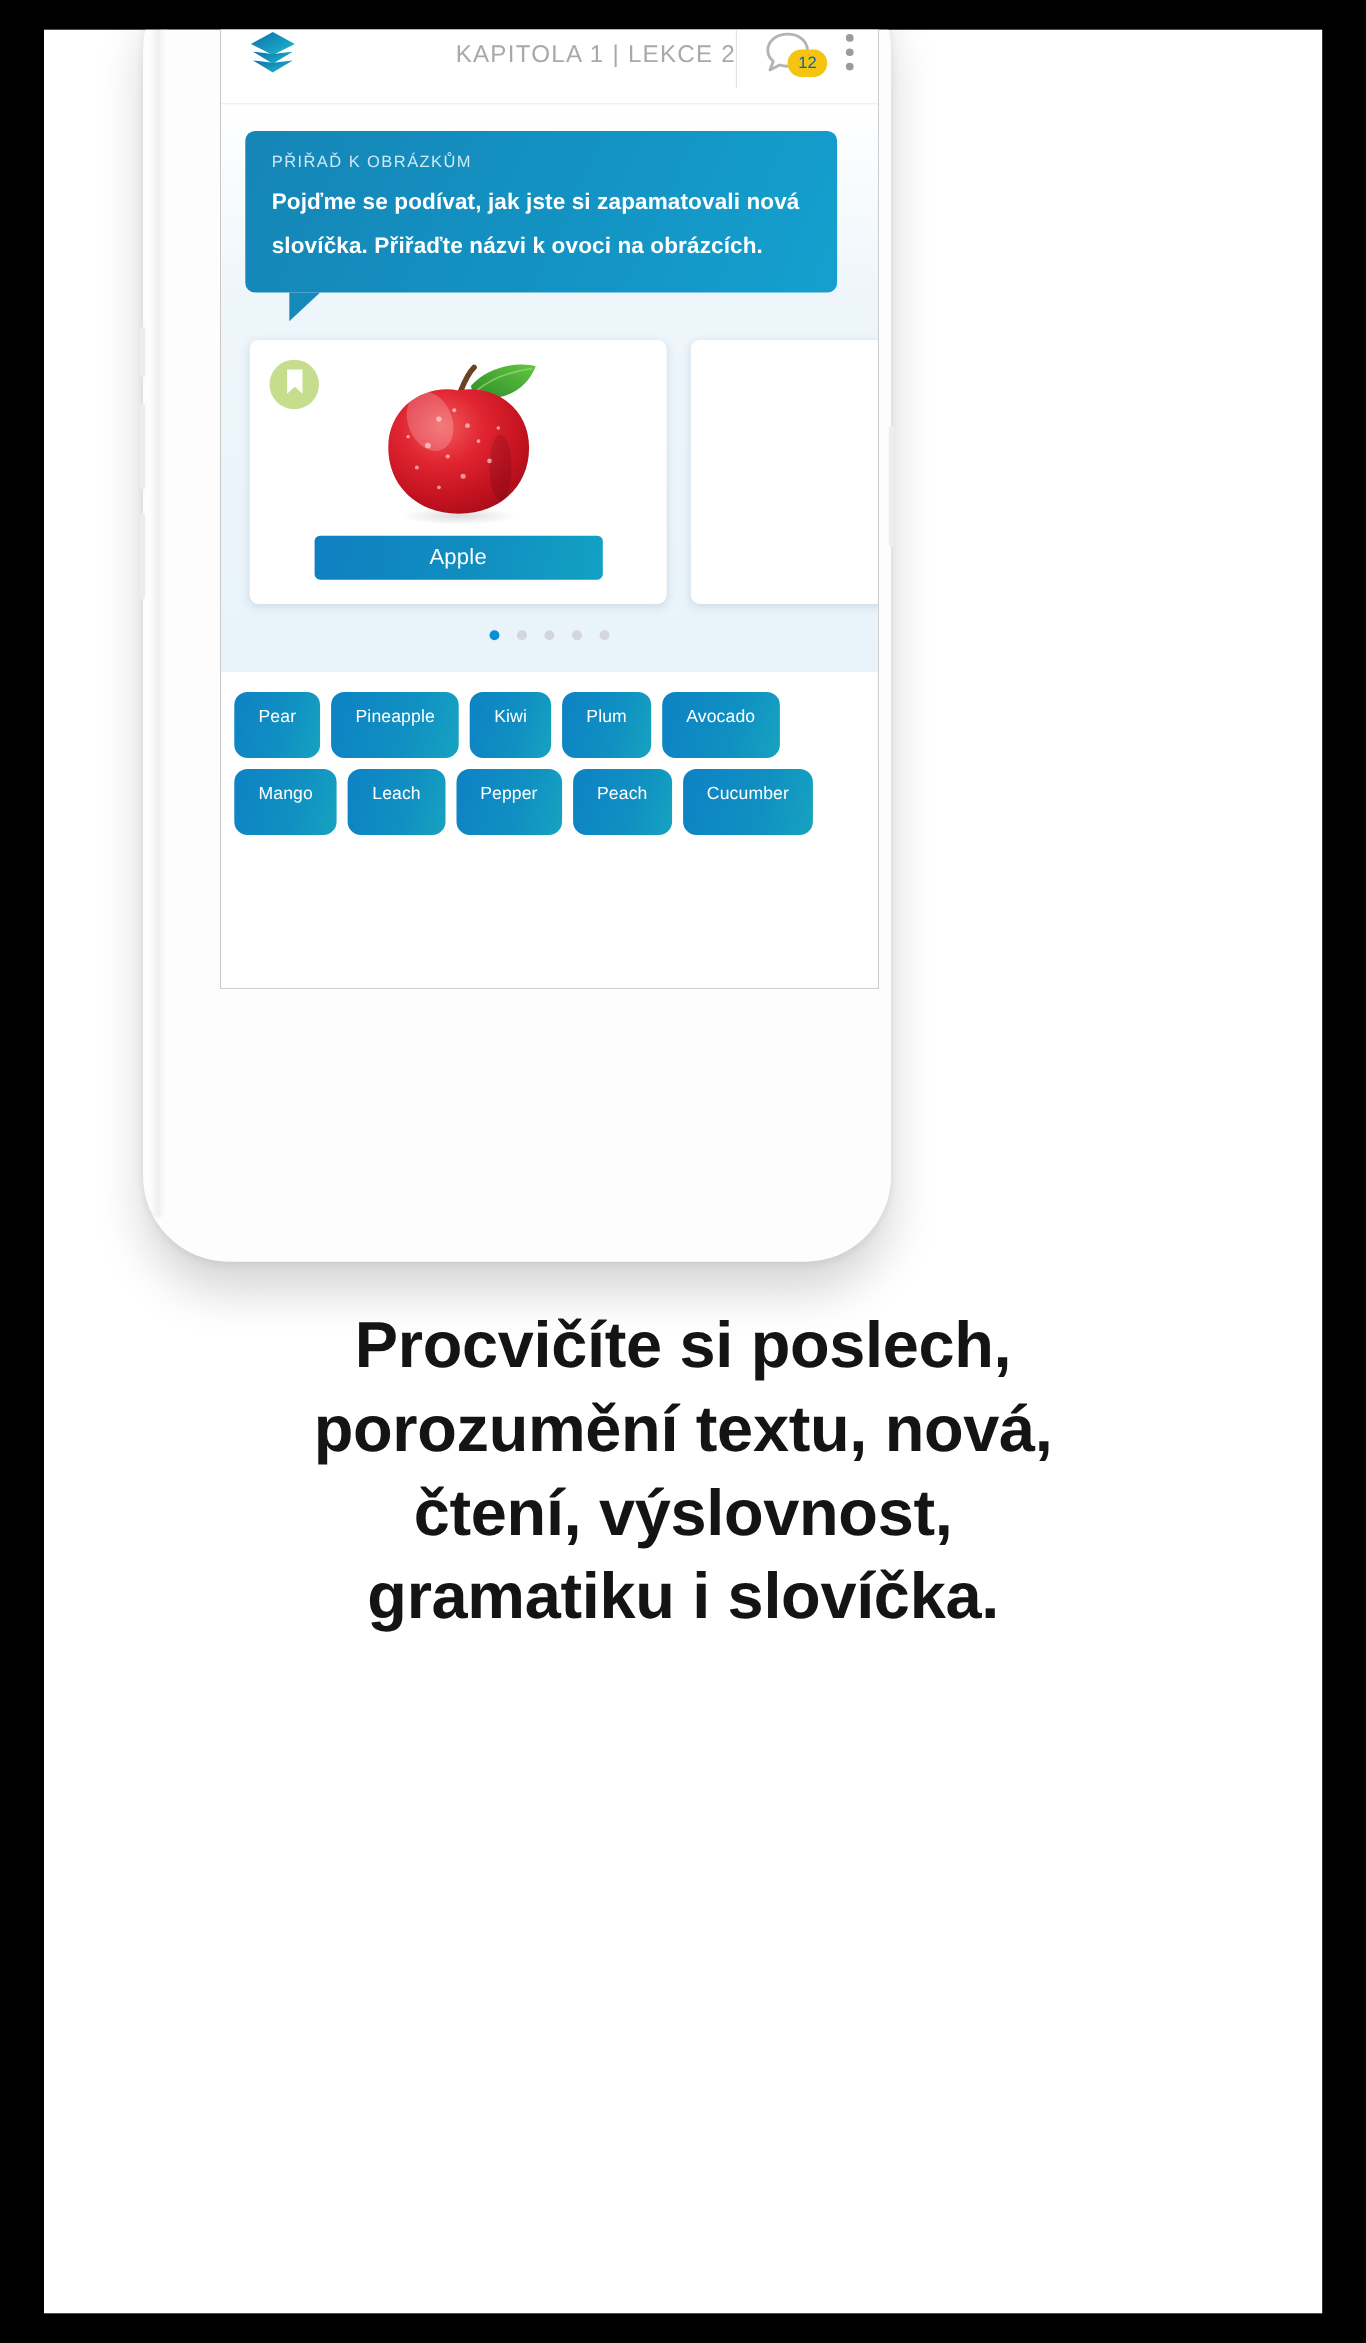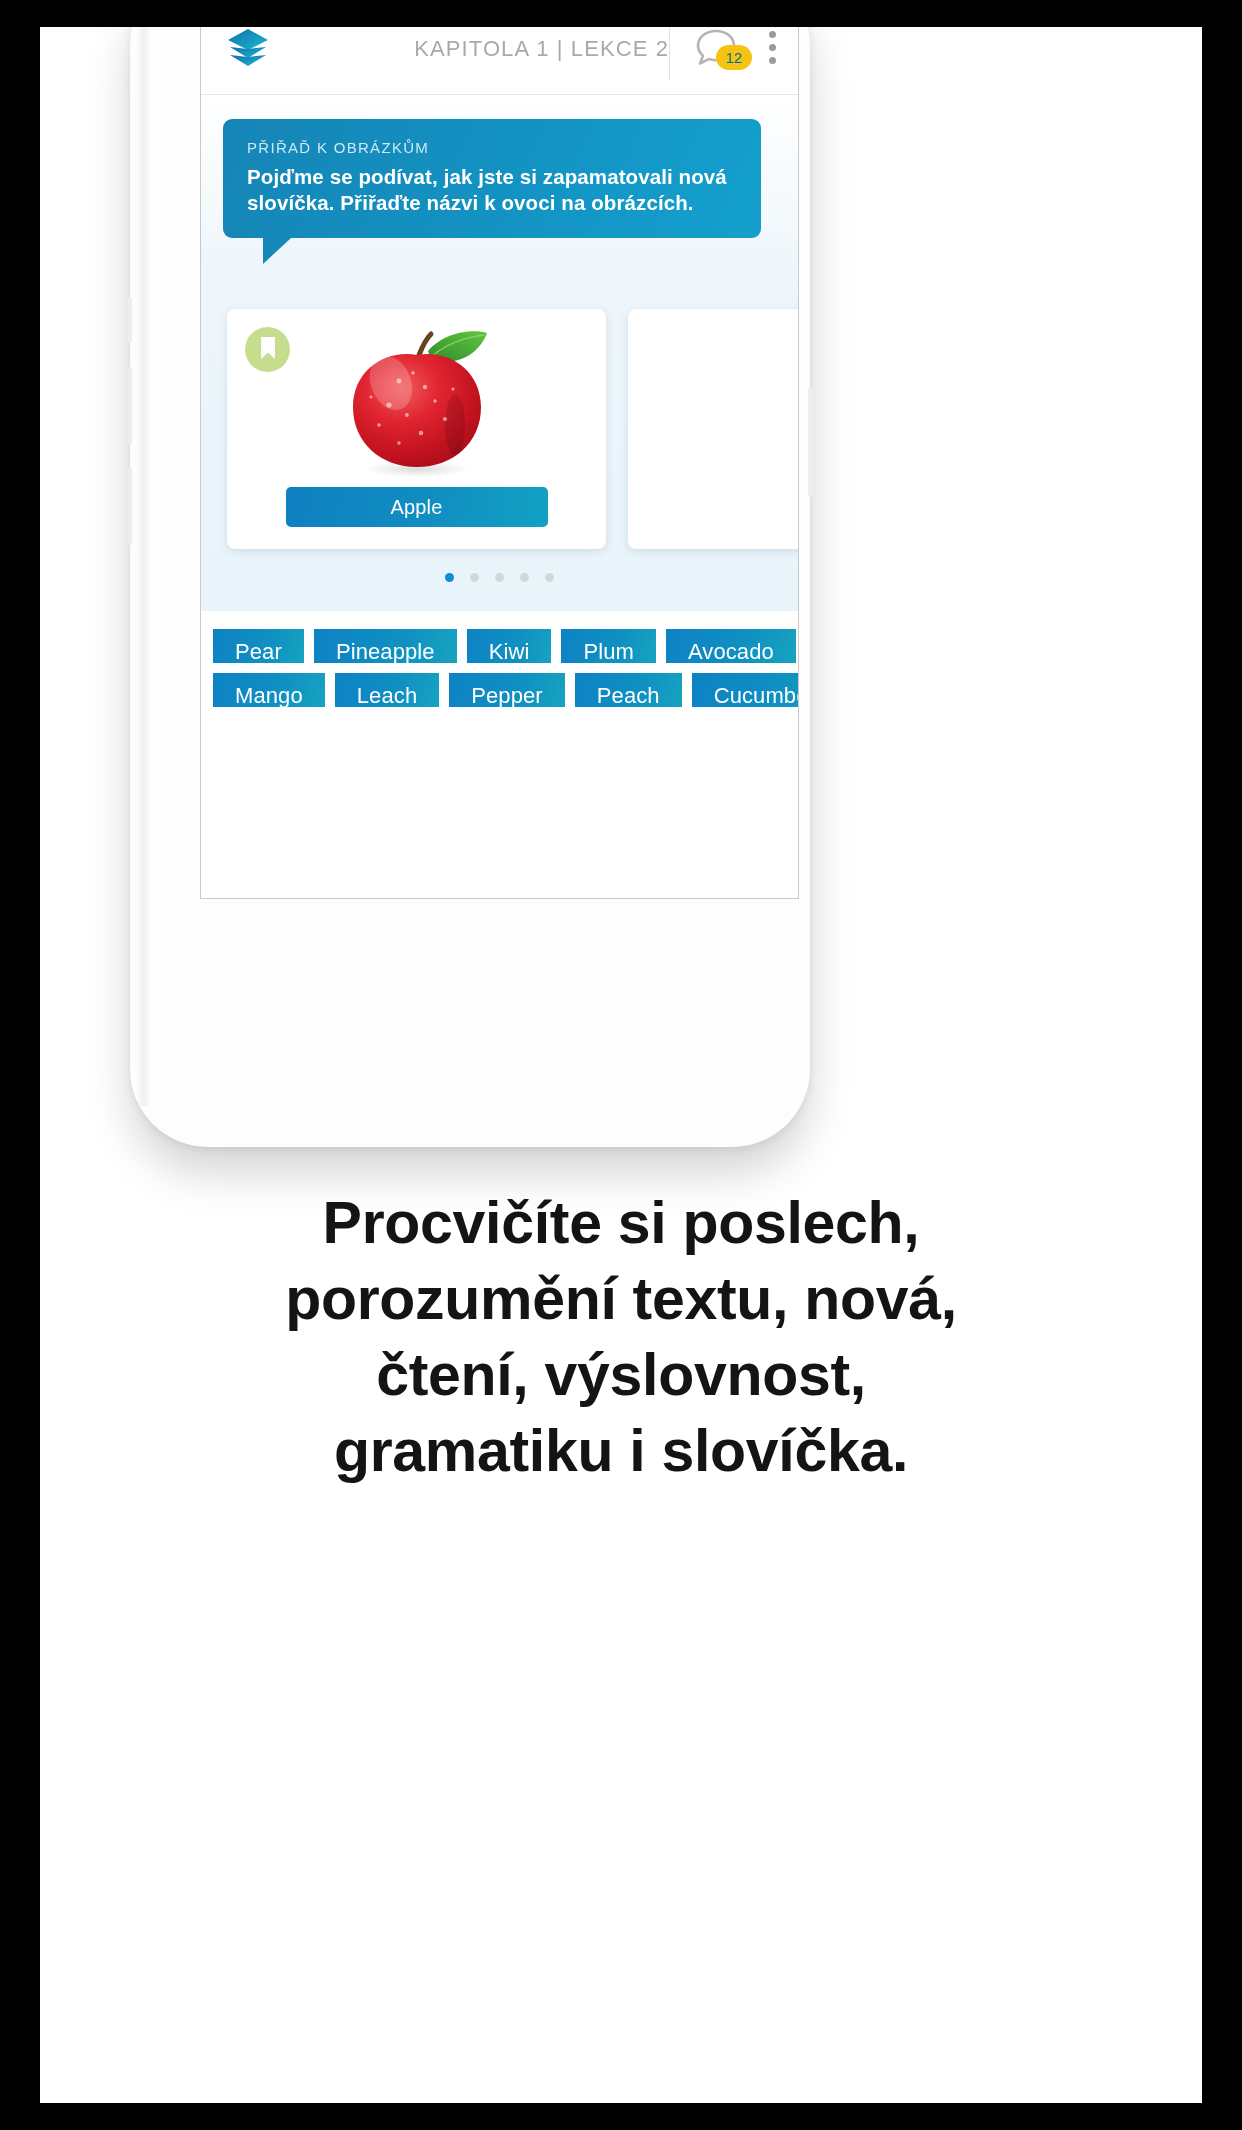--- a/index.html
+++ b/index.html
@@ -105,21 +105,21 @@
     border-radius:9px;
     box-sizing:border-box;
     padding:20px 24px 22px 24px;
     color:#ffffff;
   }
   .bubble-kicker{
     font-size:15px;letter-spacing:1.3px;color:#cfe9f4;
     margin-bottom:8px;
   }
   .bubble-text{
-    font-size:20.5px;font-weight:bold;line-height:26px;letter-spacing:.1px;
+    font-size:20.5px;font-weight:bold;line-height:40px;letter-spacing:.1px;
   }
   .bubble-tail{
     position:absolute;left:40px;top:100%;
     width:0;height:0;
     border-left:0 solid transparent;
     border-right:28px solid transparent;
     border-top:26px solid #1688ba;
   }
 
   
@@ -162,24 +162,24 @@
   .wordbank{
     position:absolute;left:0;top:516px;width:100%;bottom:0;
     background:#ffffff;
     padding:18px 0 0 12px;
     box-sizing:border-box;
     overflow:hidden;
   }
   .chip-row{display:flex;gap:10px;margin-bottom:10px;white-space:nowrap;}
   .chip{
     background:linear-gradient(105deg,#0d82c4 0%,#1090c2 60%,#16a3c0 100%);
-    color:#ffffff;border-radius:0;
-    height:34px;line-height:46px;
+    color:#ffffff;border-radius:12px;
+    height:60px;line-height:46px;
     padding:0 22px;
-    font-size:22px;letter-spacing:.1px;
+    font-size:16px;letter-spacing:.1px;
     flex:0 0 auto;
   }
 
   
   #caption{
     position:absolute;left:0;right:0;top:1158px;
     text-align:center;
     color:#141414;
     font-size:59px;
     line-height:76px;

